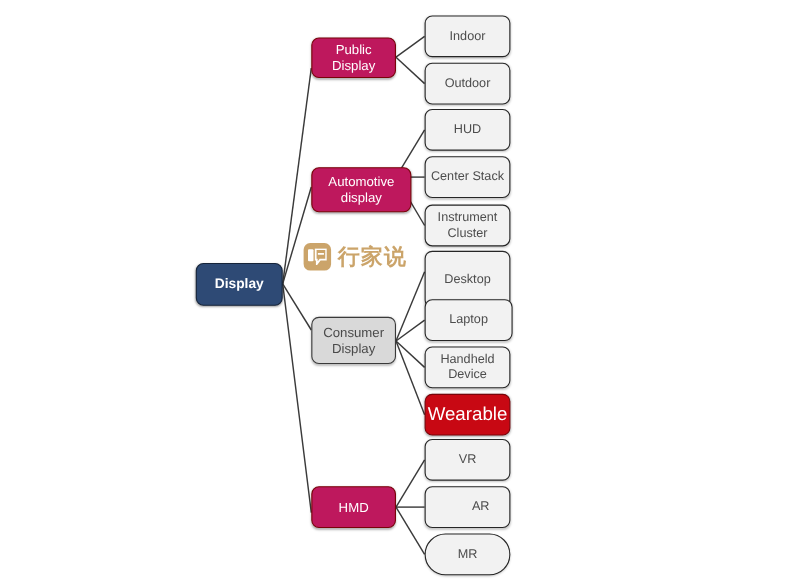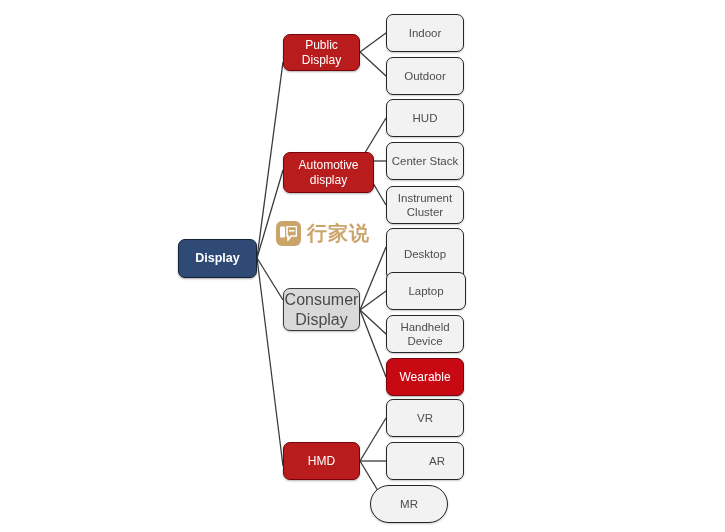--- a/index.html
+++ b/index.html
@@ -50,51 +50,51 @@
     background: #2e4a75;
     border: 1.5px solid #16243a;
     color: #ffffff;
     font-size: 12.5px;
     font-weight: bold;
     box-shadow: 0 1px 2px rgba(0,0,0,0.35);
   }
 
   
   .node.cat-red {
-    background: #b91c1c;
+    background: #be185d;
     border: 1.5px solid #7a0309;
     color: #ffffff;
     font-size: 12px;
     box-shadow: 0 1px 2px rgba(0,0,0,0.3);
   }
 
   
   .node.cat-grey {
     background: #d9d9d9;
     border: 1.5px solid #3a3a3a;
     color: #4a4a4a;
-    font-size: 16px;
+    font-size: 12px;
     box-shadow: 0 1px 2px rgba(0,0,0,0.25);
   }
 
   
   .node.leaf {
     background: #f2f2f2;
     border: 1.5px solid #262626;
     color: #4d4d4d;
     font-size: 11.5px;
     box-shadow: 0 1px 2px rgba(0,0,0,0.22);
   }
 
   
   .node.leaf-red {
     background: #c80813;
     border: 1.5px solid #7a0309;
     color: #ffffff;
-    font-size: 12px;
+    font-size: 17px;
     box-shadow: 0 1px 2px rgba(0,0,0,0.3);
   }
 
   
   #watermark {
     position: absolute;
     left: 276px;
     top: 220px;
     display: flex;
     align-items: center;
@@ -184,21 +184,21 @@
 
   <div class="node leaf" style="left:386px; top:315px; width:78px; height:38px;">Handheld
 Device</div>
 
   <div class="node leaf-red" style="left:386px; top:358px; width:78px; height:38px;">Wearable</div>
 
   <div class="node leaf" style="left:386px; top:399px; width:78px; height:38px;">VR</div>
 
   <div class="node leaf" style="left:386px; top:442px; width:78px; height:38px;padding-left:24px;">AR</div>
 
-  <div class="node leaf" style="left:370px; top:485px; width:78px; height:38px;border-radius:19px;">MR</div>
+  <div class="node leaf" style="left:386px; top:485px; width:78px; height:38px;border-radius:19px;">MR</div>
 
   <div id="watermark">
     <span class="wm-logo">
       <svg width="17" height="15" viewBox="0 0 17 15" aria-hidden="true">
         <rect x="0" y="0.5" width="5" height="11" rx="1" fill="#ffffff"></rect>
         <path d="M7 0.5 H16.5 V10 H11 L8 14 V10 H7 Z" fill="none" stroke="#ffffff" stroke-width="1.6"></path>
         <rect x="9" y="4" width="5.5" height="1.6" fill="#ffffff"></rect>
       </svg>
     </span>
     <span class="wm-text">行家说</span>

